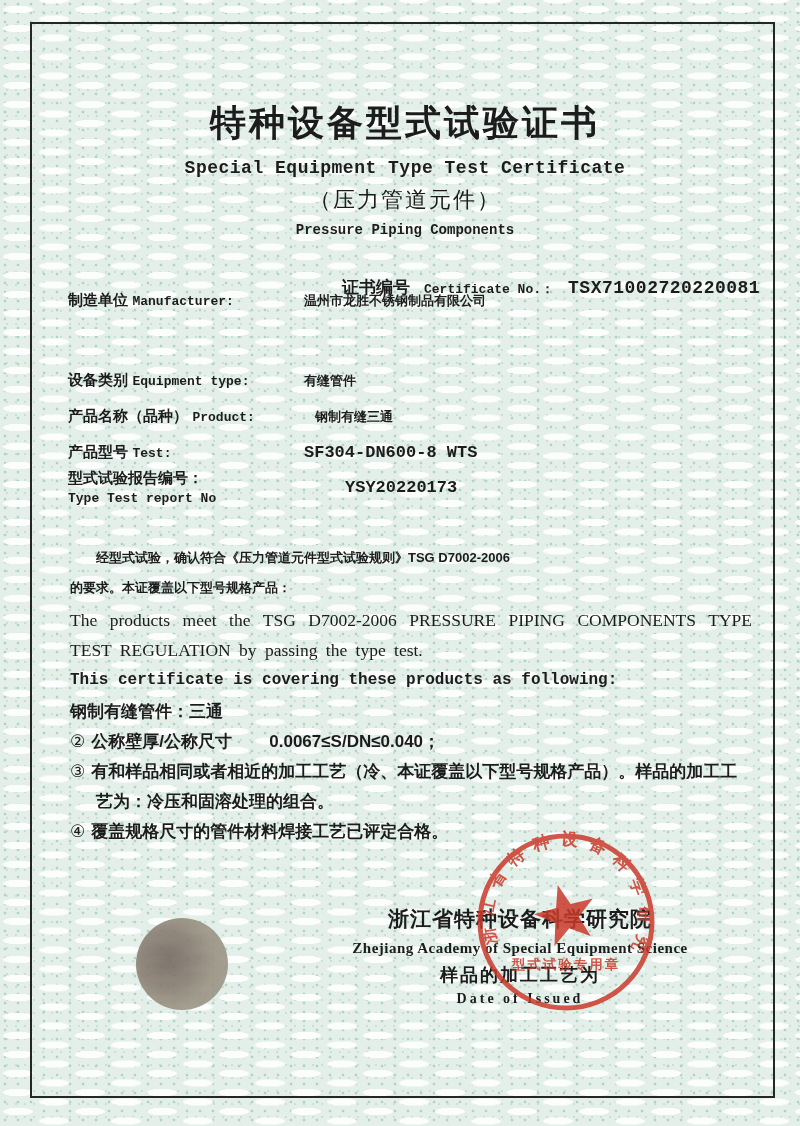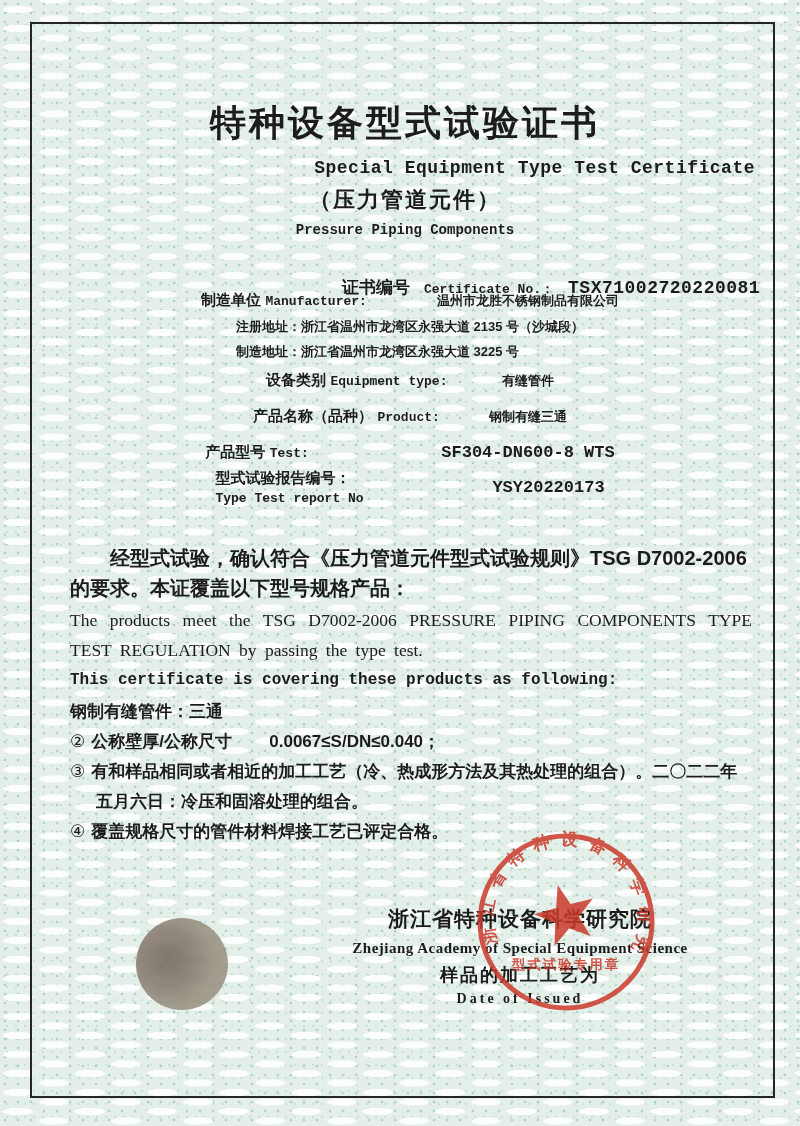--- a/index.html
+++ b/index.html
@@ -20,48 +20,48 @@
   .mono  { font-family: "Liberation Mono", "DejaVu Sans Mono", monospace; }
 
   .frame {
     position: absolute; left: 30px; top: 22px; width: 745px; height: 1076px;
     border: 2.5px solid #262626;
   }
 
   
   .header { position: absolute; left: 55px; top: 100px; width: 700px; text-align: center; }
   .title-cn  { font-size: 36px; font-weight: 900; letter-spacing: 3px; line-height: 46px; }
-  .title-en  { font-size: 18px; font-weight: 700; letter-spacing: 0.5px; margin-top: 12px; text-align: right; }
-  .paren-cn  { font-size: 22px; font-weight: 700; letter-spacing: 2px; margin-top: 7px; }
+  .title-en  { font-size: 18px; font-weight: 700; letter-spacing: 0.5px; margin-top: 12px; }
+  .paren-cn  { font-size: 22px; font-weight: 400; letter-spacing: 2px; margin-top: 7px; }
   .paren-en  { font-size: 14px; font-weight: 700; margin-top: 7px; }
 
   .cert-line { position: absolute; left: 342px; top: 250px; display: flex; align-items: baseline; gap: 14px; white-space: nowrap; }
   .cert-label-cn { font-size: 17px; font-weight: 800; }
   .cert-label-en { font-size: 13px; font-weight: 700; }
   .cert-value    { font-size: 18px; font-weight: 600; letter-spacing: 0.5px; margin-top: 28px; }
 
   
-  .frow { position: absolute; left: 74px; width: 672px; display: flex; align-items: center; justify-content: center; }
+  .frow { position: absolute; left: 68px; width: 672px; display: flex; align-items: center; }
   .flabel { width: 236px; flex: 0 0 236px; }
   .flabel .cn { font-size: 15px; font-weight: 800; }
   .flabel .en { font-family: "Liberation Mono", "DejaVu Sans Mono", monospace; font-size: 13px; font-weight: 700; }
   .fvalue { font-size: 13px; font-weight: 700; line-height: 25px; }
   .fvalue.latin { font-family: "Liberation Mono", "DejaVu Sans Mono", monospace; font-size: 17px; font-weight: 600; }
   .row-manufacturer { top: 288px; }
   .row-address      { top: 312px; height: 54px; }
   .row-equipment    { top: 368px; }
-  .row-product      { top: 404px; }
+  .row-product      { top: 404px; gap: 11px; }
   .row-model        { top: 440px; }
   .row-report       { top: 462px; height: 50px; gap: 41px; }
   .row-report .flabel .cn { display: block; }
   .row-report .flabel .en { display: block; margin-top: 3px; }
 
   
   .statement { position: absolute; left: 70px; top: 543px; width: 682px; }
-  .st-cn   { font-size: 20px; font-weight: 600; line-height: 30px; }
+  .st-cn   { font-size: 13px; font-weight: 600; line-height: 30px; }
   .st-cn.indent { text-indent: 2em; }
   .st-en-bold { font-family: "Liberation Serif", "DejaVu Serif", serif; font-size: 17.5px; font-weight: 400;
                 line-height: 30px; text-align: justify; word-spacing: 4px; margin-top: 2px; }
   .st-en-mono { font-family: "Liberation Mono", "DejaVu Sans Mono", monospace; font-size: 16px; font-weight: 600;
                 line-height: 30px; }
 
   
   .products { position: absolute; left: 70px; top: 697px; width: 684px; }
   .p-head { font-size: 17px; font-weight: 700; line-height: 30px; }
   .pitem  { font-size: 17px; font-weight: 600; line-height: 30px; }
@@ -110,24 +110,20 @@
 
 <div class="frow row-manufacturer">
   <div class="flabel">
     <span class="cn">制造单位</span>
     <span class="en">Manufacturer:</span>
   </div>
   <div class="fvalue">温州市龙胜不锈钢制品有限公司</div>
 </div>
 
 <div class="frow row-address">
-  <div class="fvalue">
-    <div>注册地址：浙江省温州市龙湾区永强大道 2135 号（沙城段）</div>
-    <div>制造地址：浙江省温州市龙湾区永强大道 3225 号</div>
-  </div>
 </div>
 
 <div class="frow row-equipment">
   <div class="flabel">
     <span class="cn">设备类别</span>
     <span class="en">Equipment type:</span>
   </div>
   <div class="fvalue">有缝管件</div>
 </div>
 
@@ -161,21 +157,21 @@
   <div class="st-en-bold">The products meet the TSG D7002-2006 PRESSURE PIPING COMPONENTS TYPE TEST REGULATION by passing the type test.</div>
   <div class="st-en-mono">This certificate is covering these products as following:</div>
 </div>
 
 <div class="products">
   <div class="p-head">钢制有缝管件：三通</div>
   <div class="pitem cols">
     <span class="marker">②</span><span class="name">公称壁厚/公称尺寸</span><span class="val">0.0067≤S/DN≤0.040；</span>
   </div>
   <div class="pitem flow">
-    <span class="marker">③</span><span class="val">有和样品相同或者相近的加工工艺（冷、热成形方法及其热处理的组合）。二〇二二年五月六日：冷压和固溶处理的组合。</span>
+    <span class="marker">③</span><span class="val">有和样品相同或者相近的加工工艺（冷、本证覆盖以下型号规格产品）。样品的加工工艺为：冷压和固溶处理的组合。</span>
   </div>
   <div class="pitem flow">
     <span class="marker">④</span><span class="val">覆盖规格尺寸的管件材料焊接工艺已评定合格。</span>
   </div>
 </div>
 
 <div class="stain"></div>
 
 <div class="issuer">
   <div class="issuer-cn">浙江省特种设备科学研究院</div>

